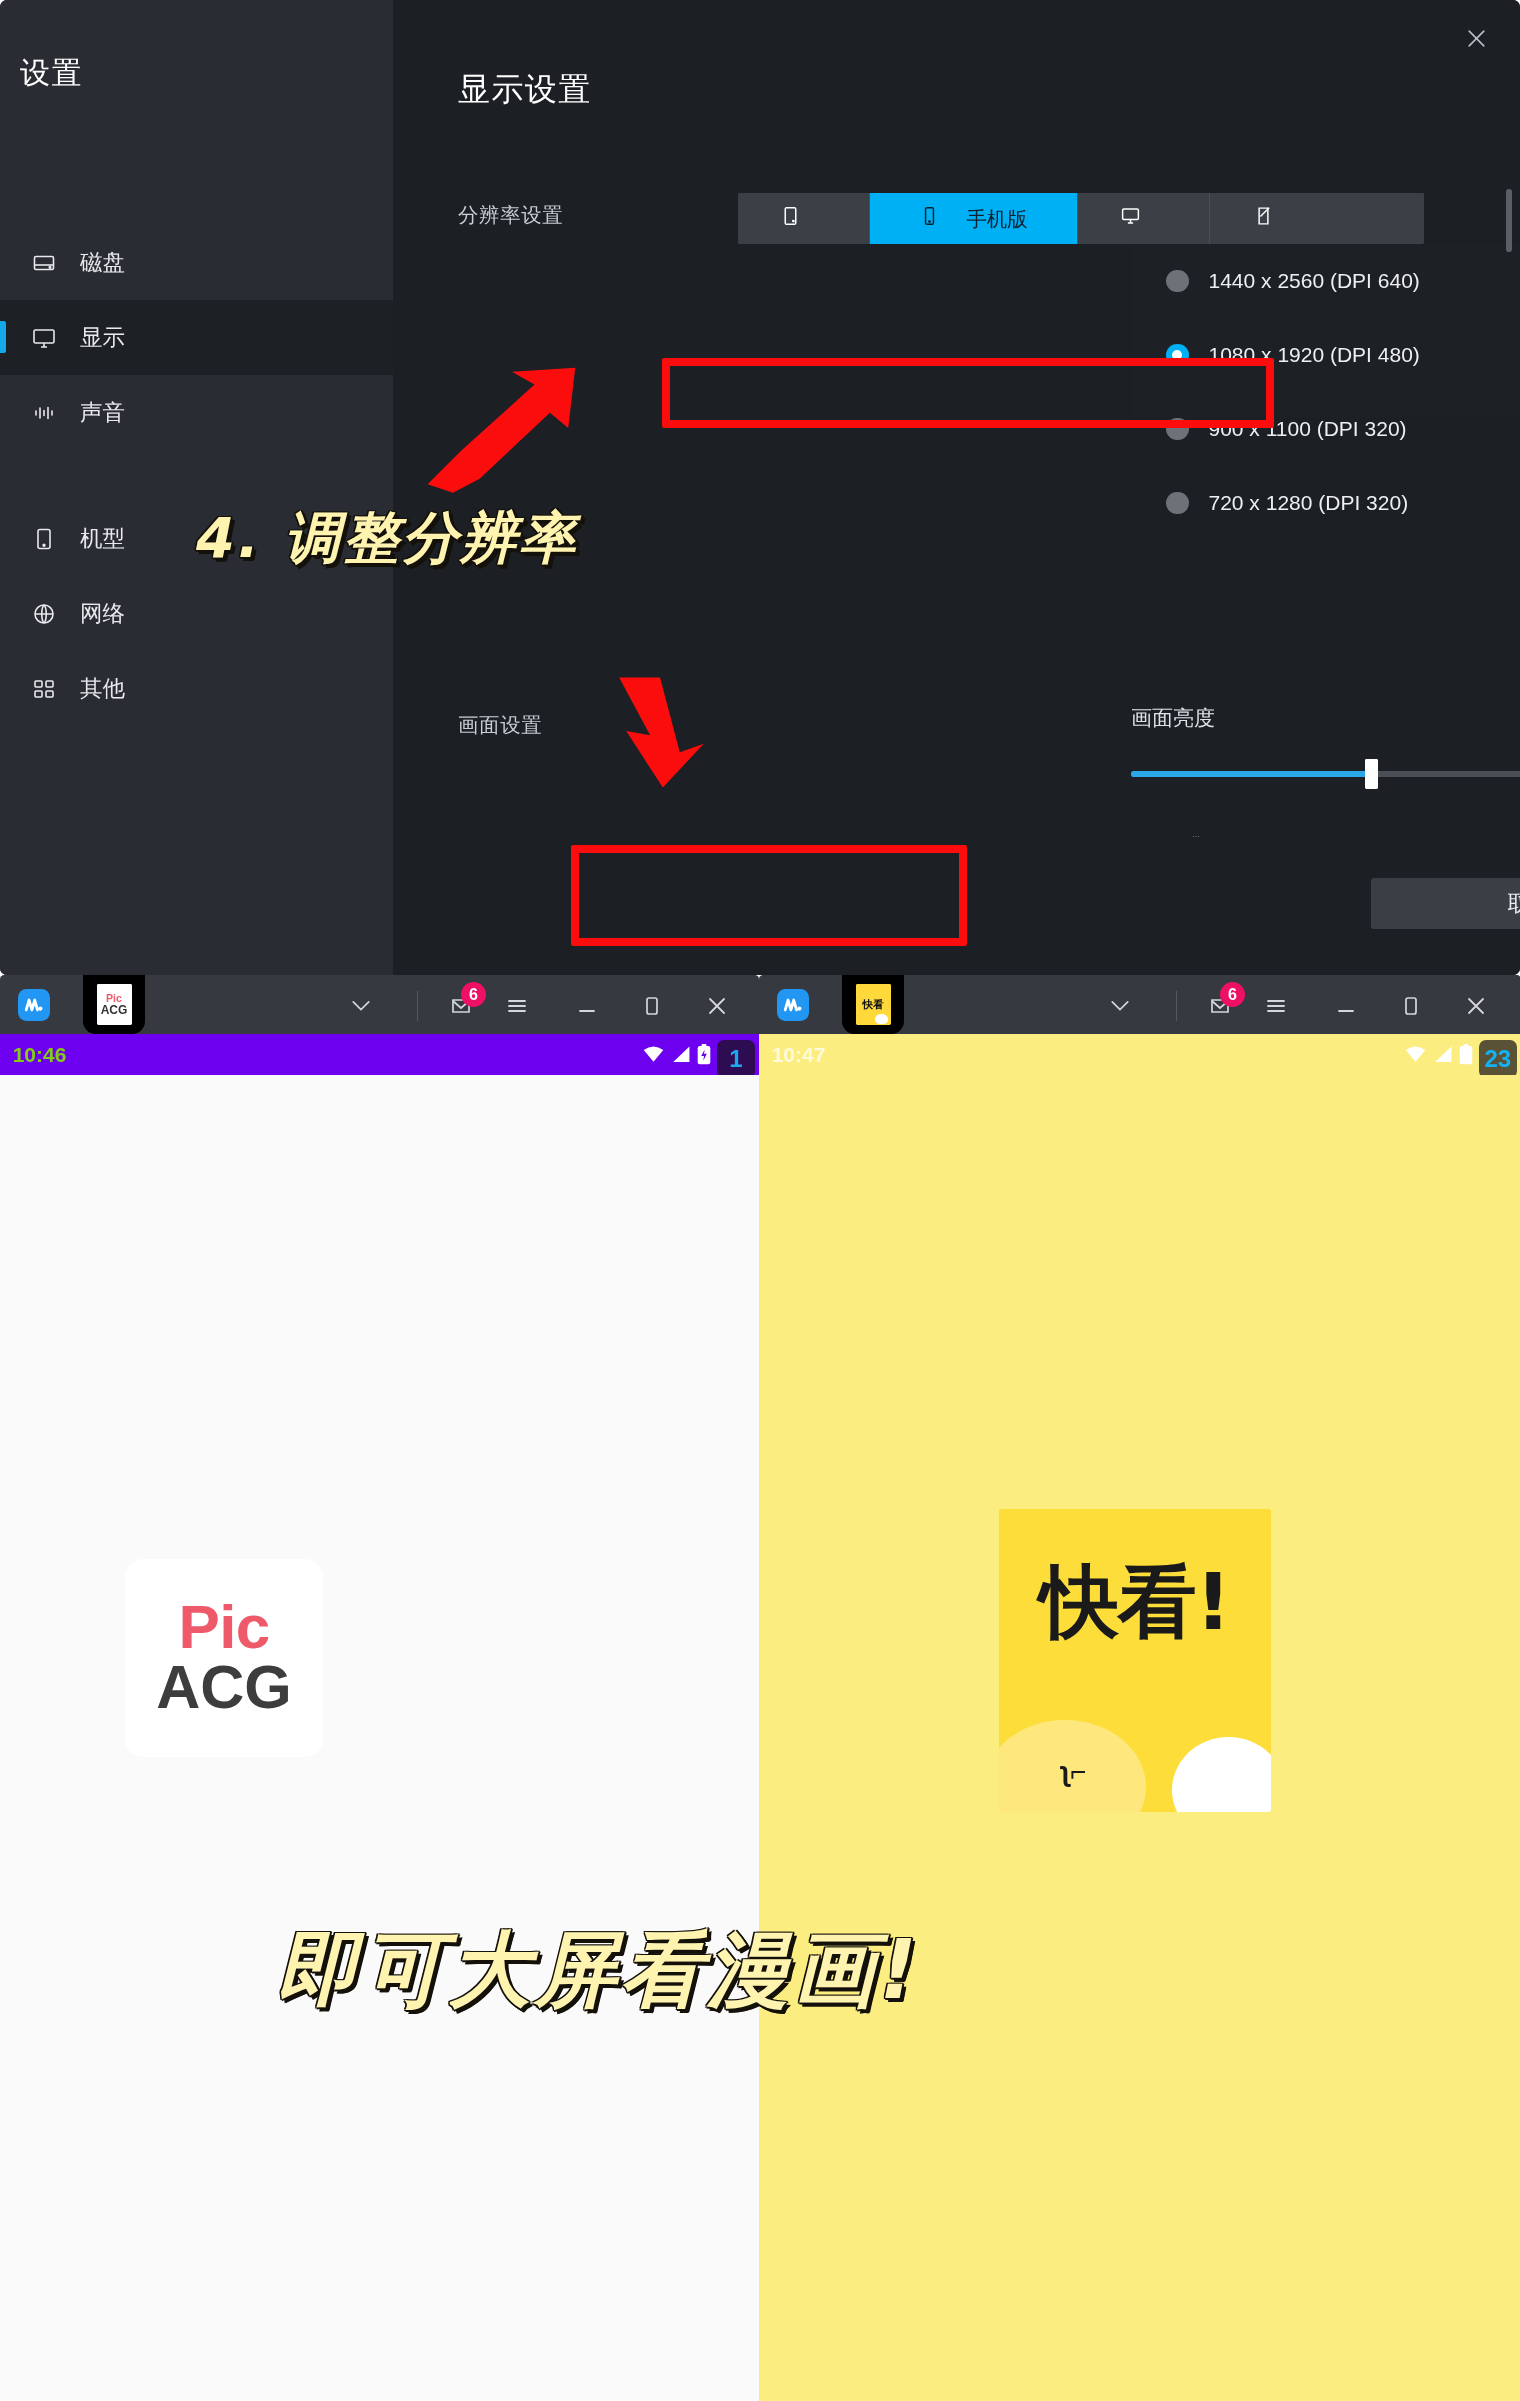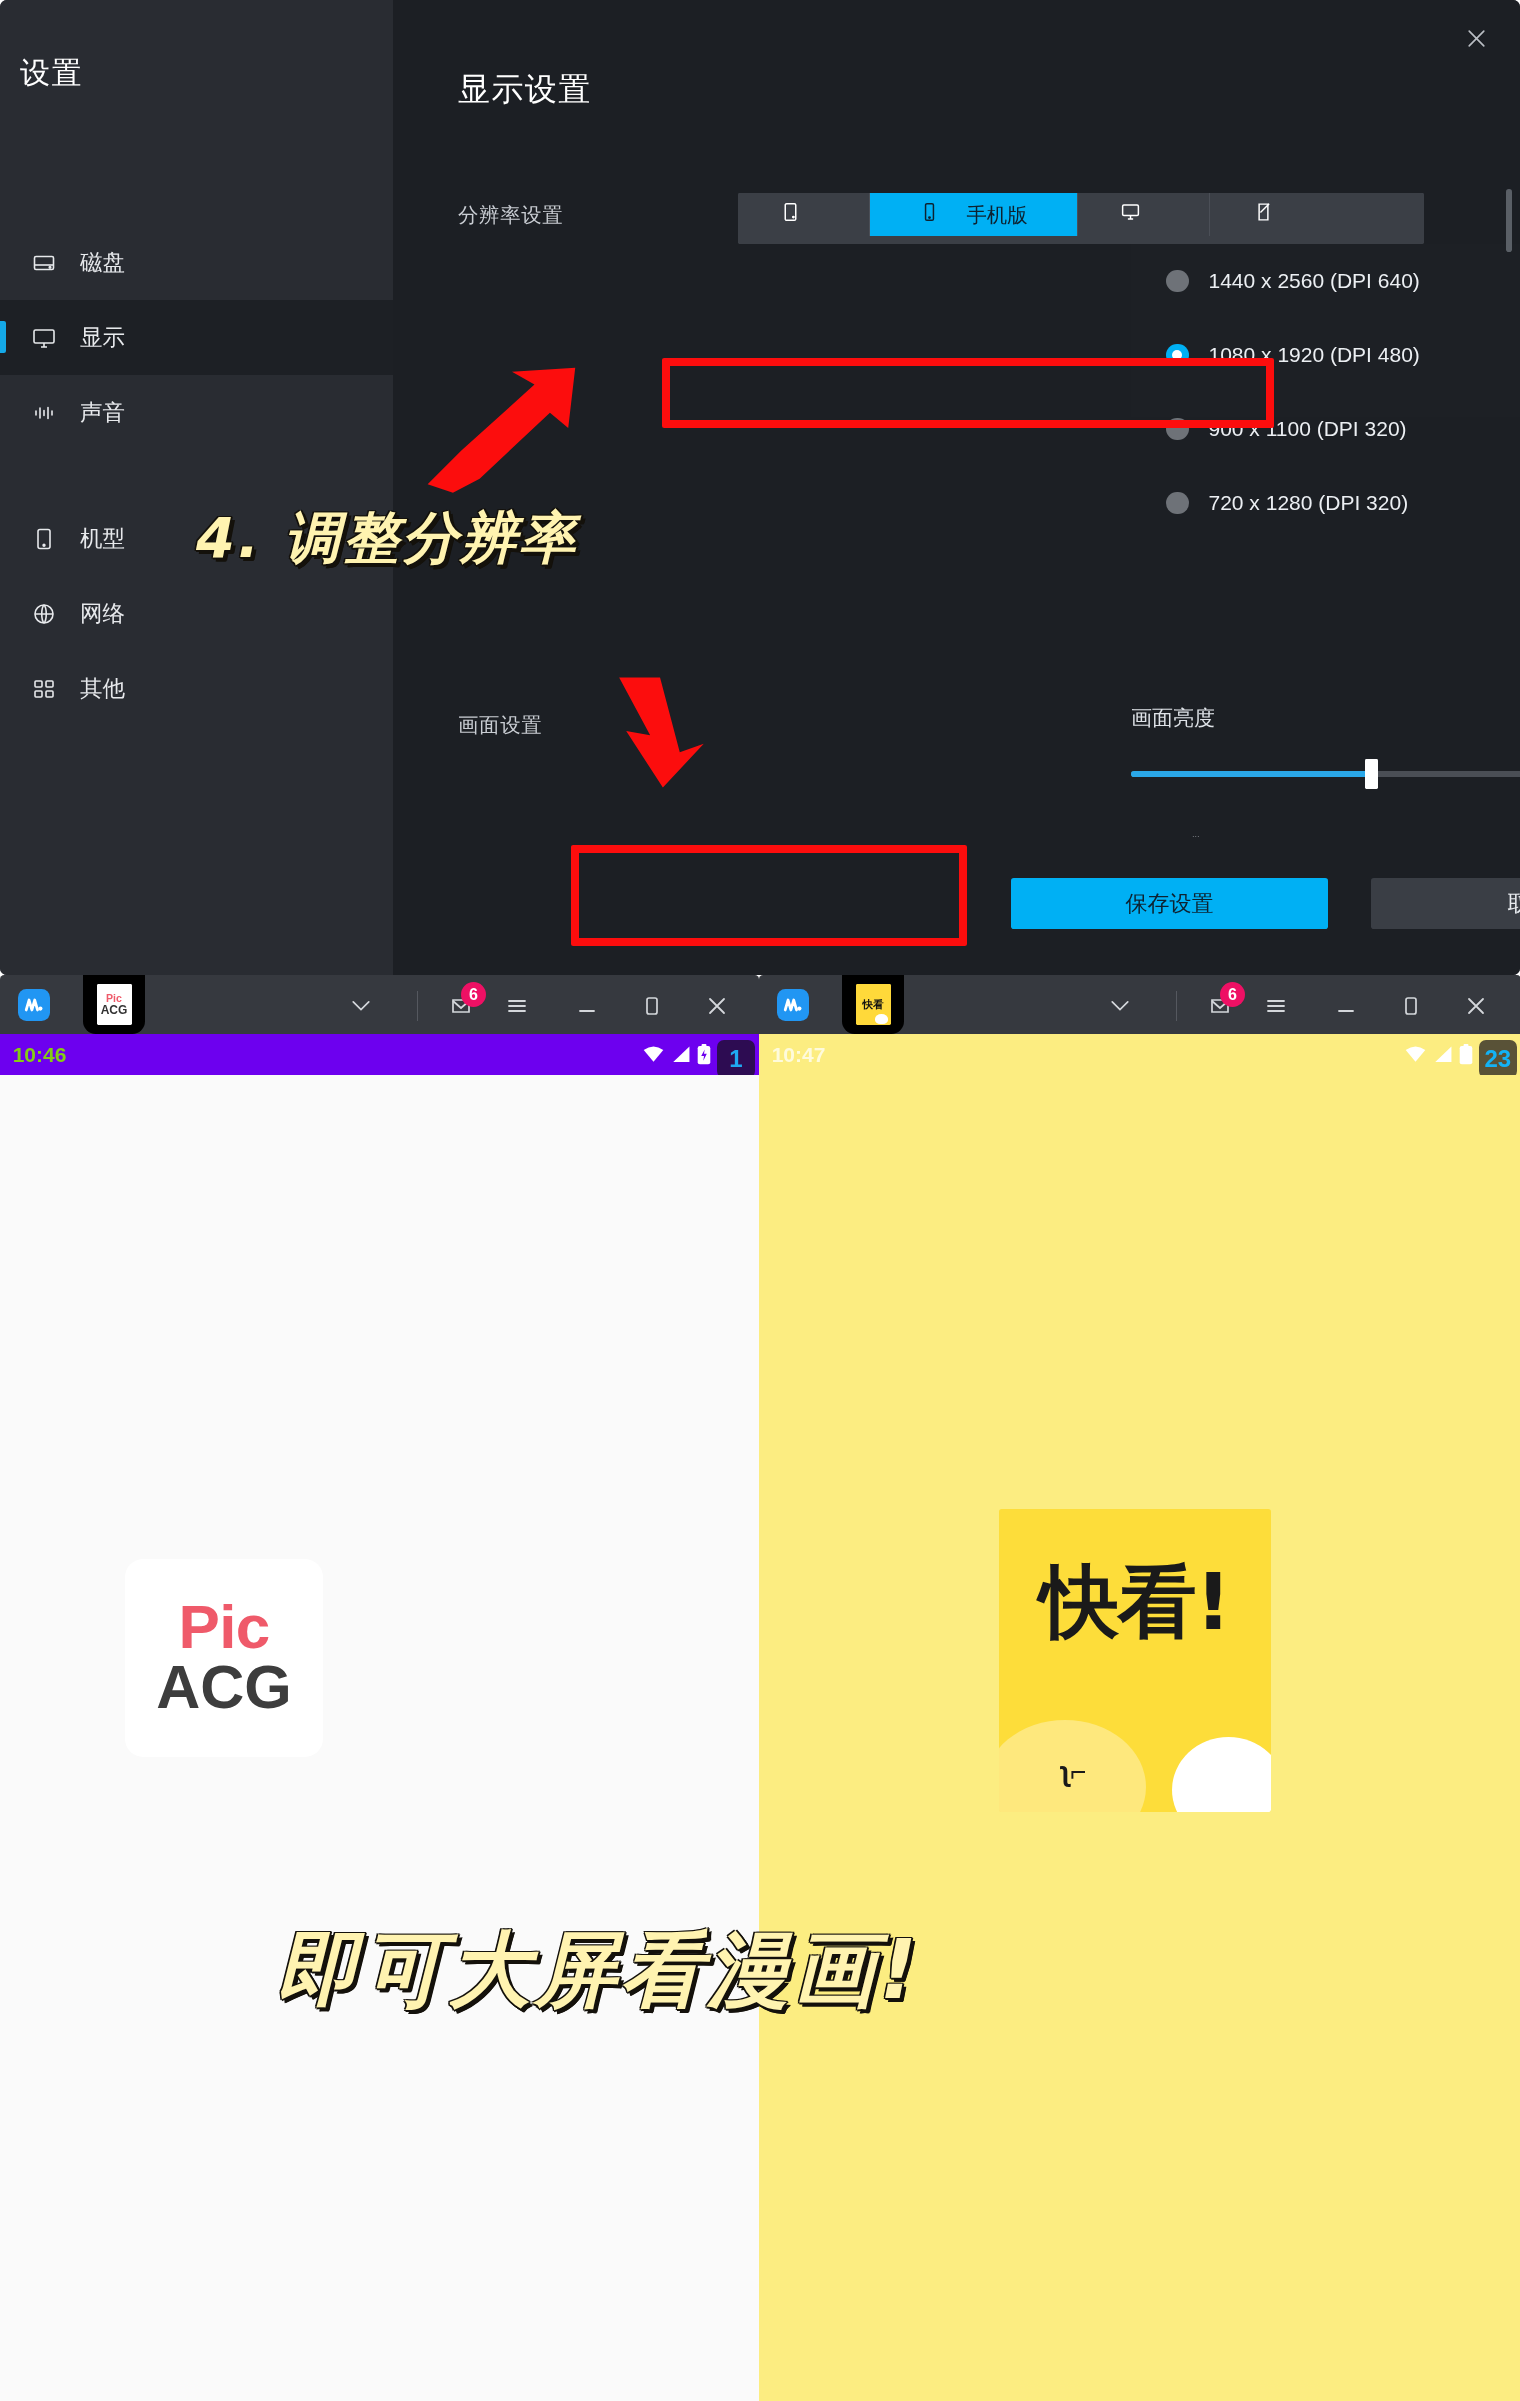--- a/index.html
+++ b/index.html
@@ -70,21 +70,21 @@
   #lbl-resolution { left: 65px; top: 201px; }
   #lbl-screen { left: 65px; top: 711px; }
 
   
   .tabstrip {
     position: absolute; left: 345px; top: 193px;
     width: 686px; height: 51px;
     display: flex; background: #3b3f46; border-radius: 1.4px; overflow: hidden;
   }
   .tab {
-    flex: 0 0 auto; height: 43px;
+    flex: 0 0 auto; height: 51px;
     display: flex; align-items: center; justify-content: center;
     gap: 26px; color: #ffffff; font-size: 20.4px; cursor: pointer;
     border-right: 0.7px solid #4b4f57;
   }
   .tab:last-child { border-right: none; }
   .tab.t-tablet { width: 132px; }
   .tab.t-phone  { width: 208px; background: #00b0f4; color: #0d2230; }
   .tab.t-monitor{ width: 132px; }
   .tab.t-custom { width: 132px; }
   .tab svg { width: 21px; height: 24px; }
@@ -464,21 +464,20 @@
       <div class="brightness-title">画面亮度</div>
 
       <div class="slider-wrap">
         <div class="slider-track"></div>
         <div class="slider-fill" id="sliderFill" style="width: 240px;"></div>
         <div class="slider-thumb" id="sliderThumb" style="left: 234px;"></div>
       </div>
 
       <div class="cut-text">···</div>
 
-      <div class="btn-save">保存设置</div>
       <div class="btn-cancel">取消</div>
 
       <div class="scrollbar-track"></div>
       <div class="scrollbar-thumb"></div>
     </div>
   </div>
 
   <div class="hl-box" id="hl-res"></div>
   <div class="hl-box" id="hl-save"></div>
 

